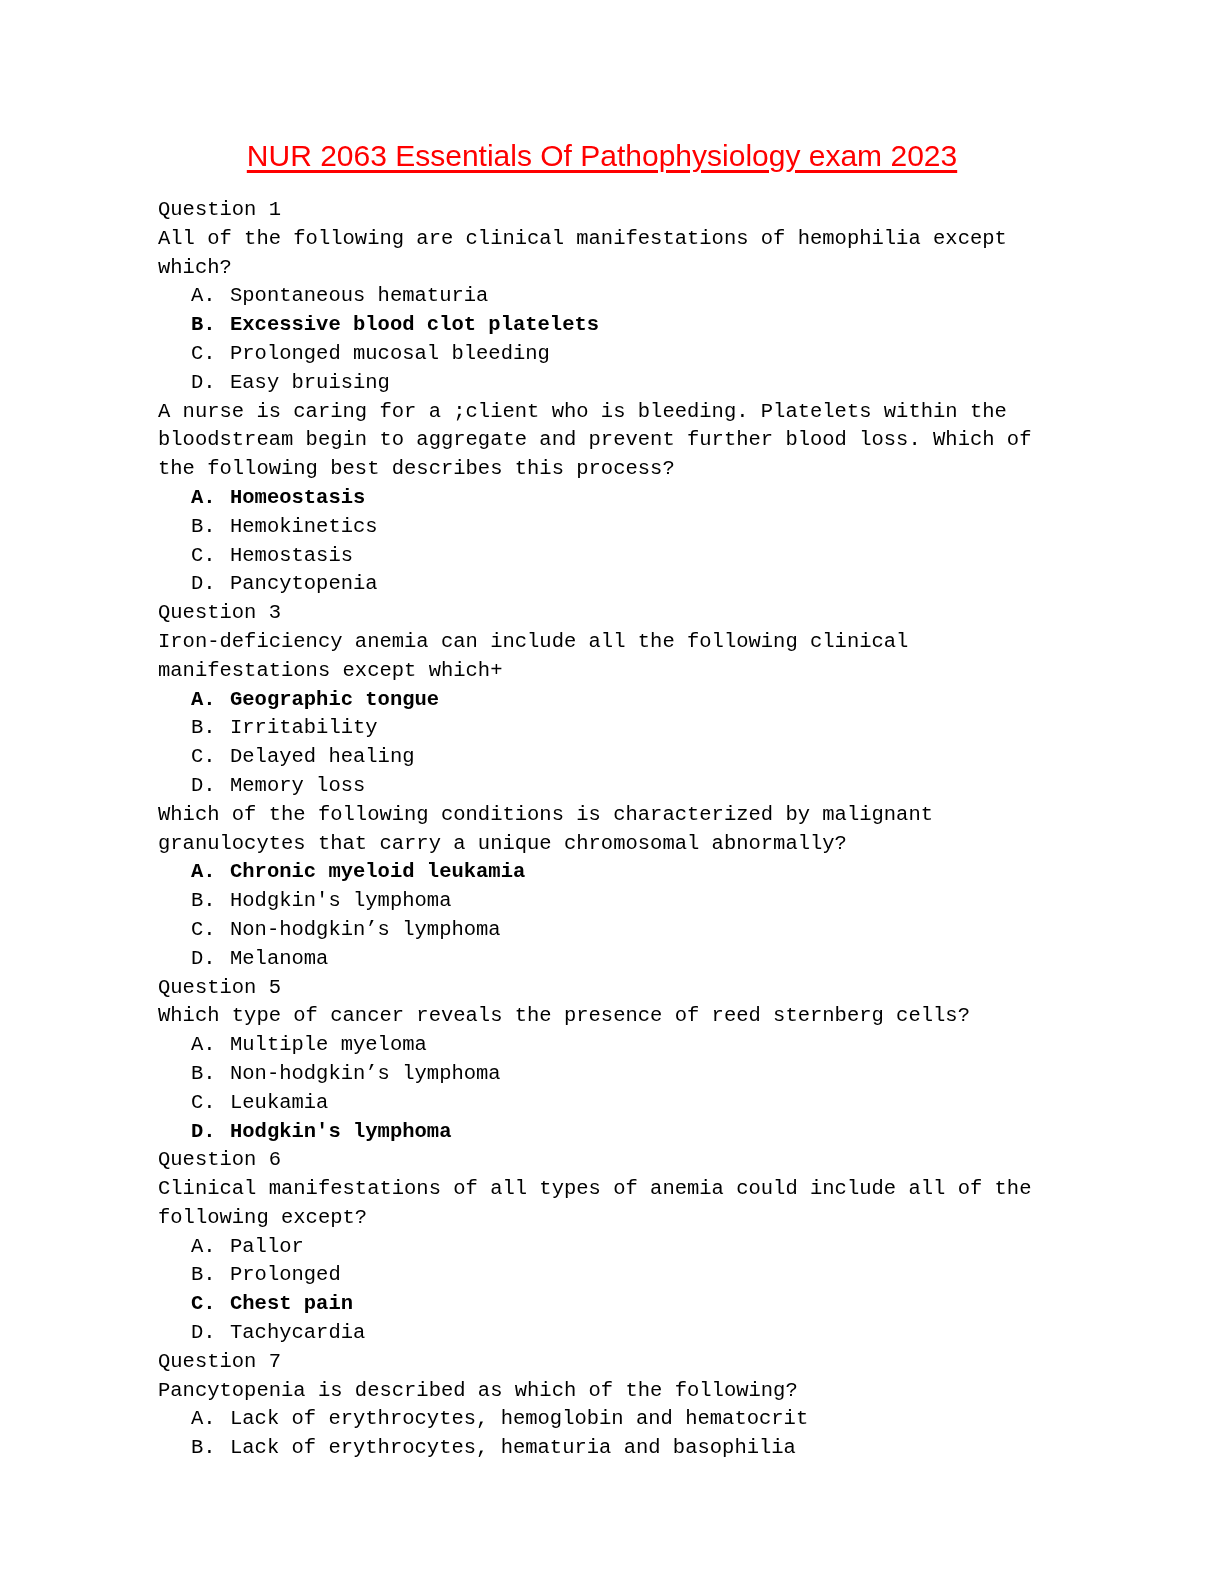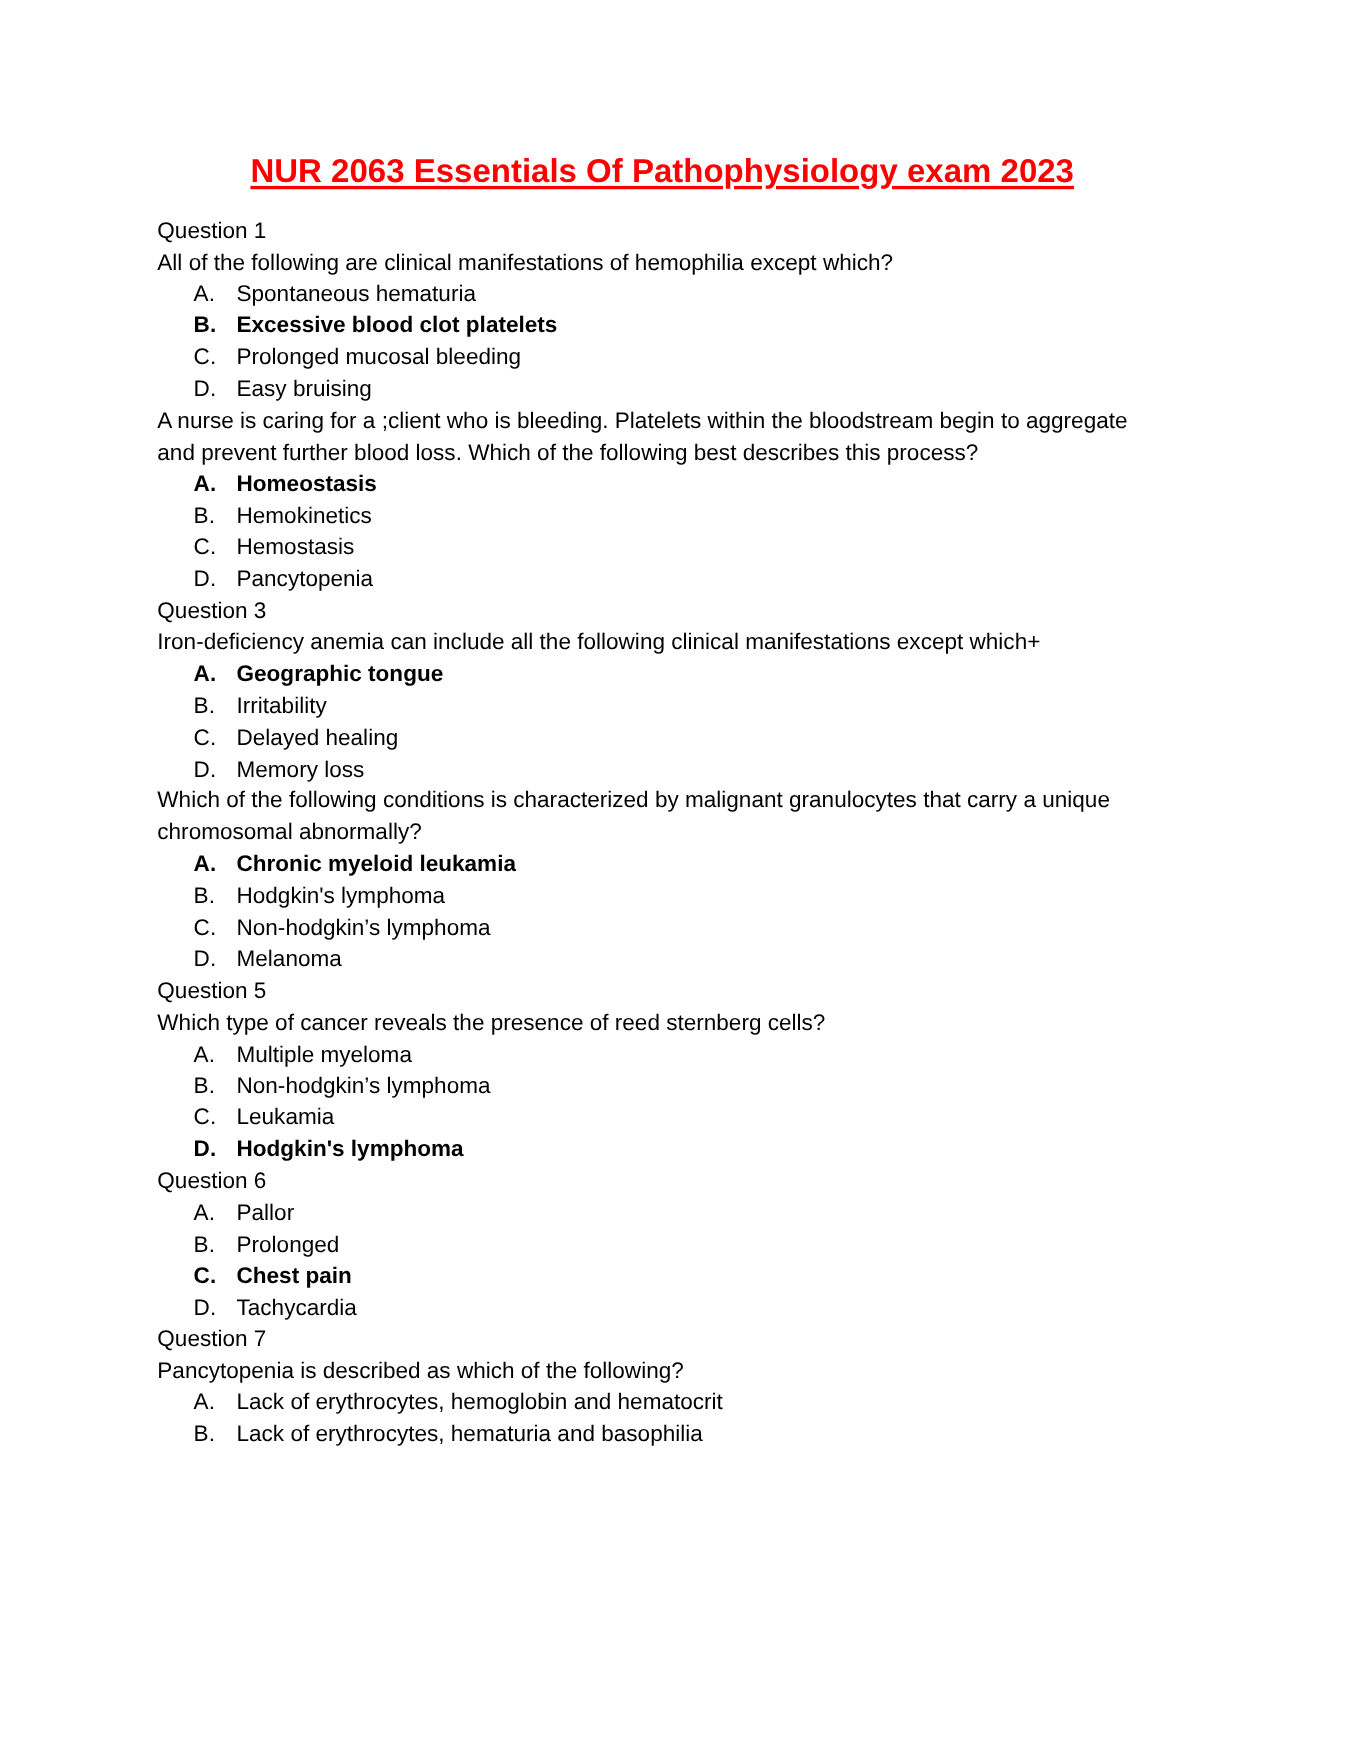--- a/index.html
+++ b/index.html
@@ -25,34 +25,35 @@
   .doc-title {
     margin: 0;
     padding: 0;
     position: absolute;
     left: 142px;
     top: 136px;
     width: 920px;
     text-align: center;
     color: #ff0000;
     font-size: 30px;
-    font-weight: bold;
+    font-weight: normal;
     line-height: 40px;
     text-decoration: underline;
     text-underline-offset: 4px;
     white-space: nowrap;
   }
   .content {
     position: absolute;
     left: 142px;
     top: 196px;
     width: 922px;
   }
   .q-block {
-    margin: 0 0 0 1px;
+    margin: 0 0 0 16px;
+    font-family: Liberation Mono, monospace;
   }
   .q-label,
   .q-stem {
     font-size: 20.5px;
     line-height: 28.8px;
     margin: 0;
     color: #000;
   }
   .q-stem {
     text-align: left;
@@ -132,20 +133,21 @@
         <p class="q-stem">Which type of cancer reveals the presence of reed sternberg cells?</p>
         <ol class="options">
           <li><span class="opt-letter">A.</span><span>Multiple myeloma</span></li>
           <li><span class="opt-letter">B.</span><span>Non-hodgkin’s lymphoma</span></li>
           <li><span class="opt-letter">C.</span><span>Leukamia</span></li>
           <li class="bold"><span class="opt-letter">D.</span><span>Hodgkin's lymphoma</span></li>
         </ol>
       </div>
       <div class="q-block">
         <p class="q-label">Question 6</p>
+        <p class="q-stem">Clinical manifestations of all types of anemia could include all of the following except?</p>
         <ol class="options">
           <li><span class="opt-letter">A.</span><span>Pallor</span></li>
           <li><span class="opt-letter">B.</span><span>Prolonged</span></li>
           <li class="bold"><span class="opt-letter">C.</span><span>Chest pain</span></li>
           <li><span class="opt-letter">D.</span><span>Tachycardia</span></li>
         </ol>
       </div>
       <div class="q-block">
         <p class="q-label">Question 7</p>
         <p class="q-stem">Pancytopenia is described as which of the following?</p>

